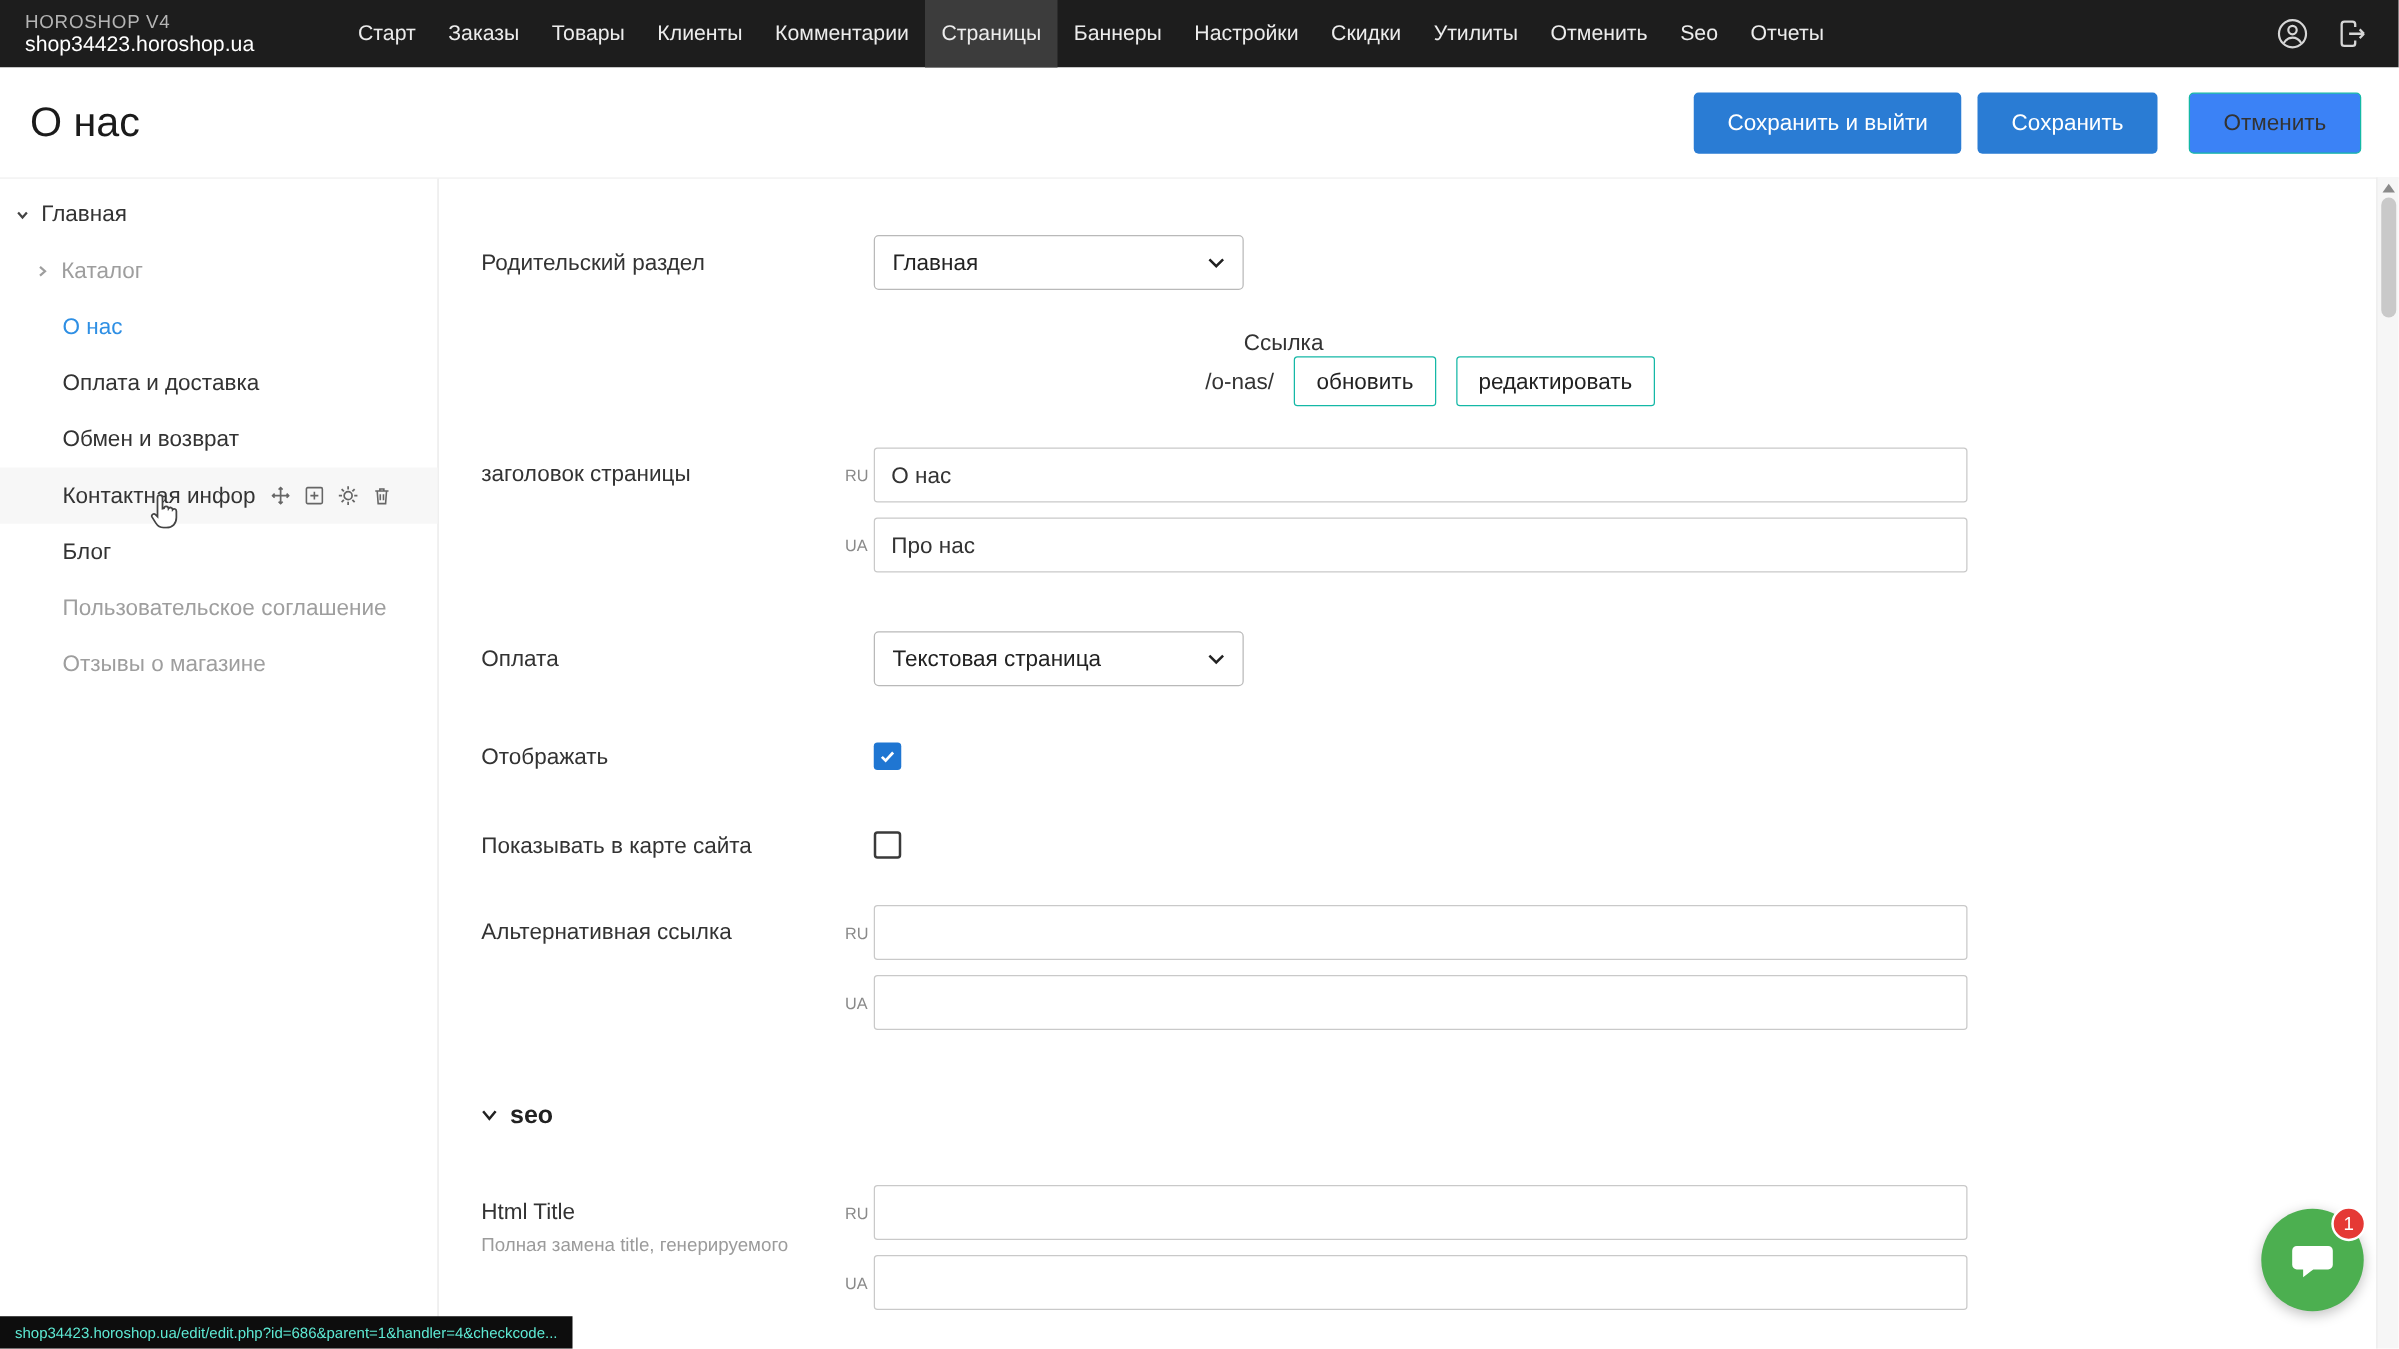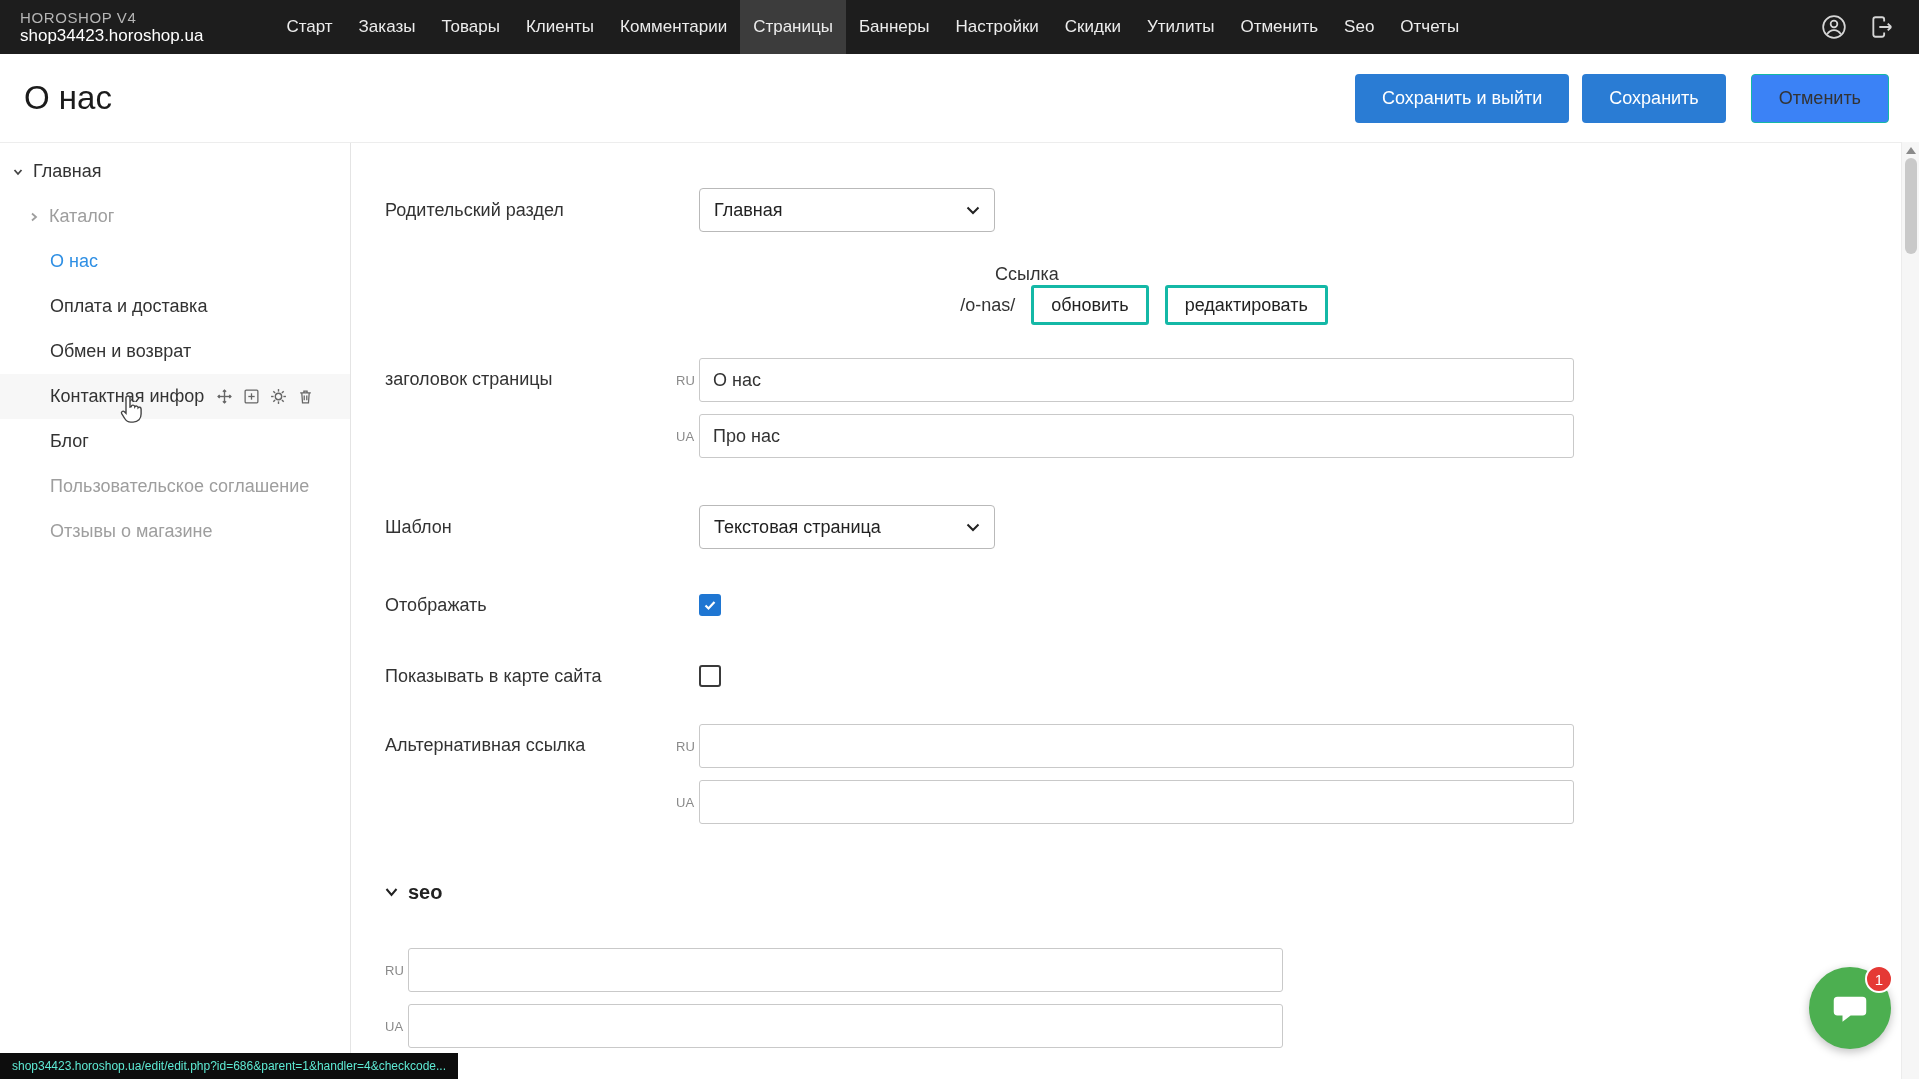--- a/index.html
+++ b/index.html
@@ -69,21 +69,21 @@
   .row-altlink { margin-top:37px; }
   .row-htmltitle { margin-top:44px; }
 
   .select { width:296px; height:44px; border:1px solid #b9b9b9; border-radius:4px; display:flex; align-items:center; justify-content:space-between; padding:0 14px; font-size:18px; background:#fff; cursor:pointer; color:#222; }
   .tinput { width:875px; height:44px; border:1px solid #c9c9c9; border-radius:3px; font-size:18px; padding:0 13px; font-family:inherit; color:#333; background:#fff; }
   .langcol { display:flex; flex-direction:column; gap:12px; }
   .langrow { display:flex; align-items:center; }
 
   .linkgroup { display:flex; align-items:center; }
   .linkval { font-size:18px; color:#333; margin-right:16px; }
-  .btn-sm { height:40px; padding:0 17px; border:3px solid #14b8a6; background:#fff; border-radius:3px; font-size:18px; margin-right:16px; cursor:pointer; font-family:inherit; color:#222; }
+  .btn-sm { height:40px; padding:0 17px; border:1px solid #14b8a6; background:#fff; border-radius:3px; font-size:18px; margin-right:16px; cursor:pointer; font-family:inherit; color:#222; }
 
   .cb { width:22px; height:22px; border-radius:3px; cursor:pointer; display:flex; align-items:center; justify-content:center; }
   .cb.checked { background:#1f76d2; }
   .cb.unchecked { border:2px solid #3a3a3a; background:#fff; }
 
   
   .statusbar { position:absolute; left:0; bottom:0; background:#0d0d0d; color:#5eead4; font-size:12px; height:26px; line-height:26px; padding:0 12px; z-index:40; white-space:nowrap; }
 
   
   .chat { position:absolute; left:1809px; top:967px; width:82px; height:82px; border-radius:50%; background:#4caf50; display:flex; align-items:center; justify-content:center; cursor:pointer; z-index:50; box-shadow:0 3px 10px rgba(0,0,0,.25); }
@@ -255,21 +255,21 @@
           <input class="tinput" type="text" value="О нас" style="">
         </div>
         <div class="langrow">
           <span class="lang">UA</span>
           <input class="tinput" type="text" value="Про нас" style="">
         </div>
       </div>
     </div>
 
     <div class="frow row-template">
-      <div class="flabel">Шаблон</div>
+      <div class="flabel">Оплата</div>
       <div class="select">
         <span>Текстовая страница</span>
         <svg width="14" height="9" viewBox="0 0 14 9">
             <path d="M1.5 1.5 7 7l5.5-5.5" fill="none" stroke="#222" stroke-width="2"></path>
           </svg>
       </div>
     </div>
 
     <div class="frow row-display">
       <div class="flabel">Отображать</div>
@@ -300,20 +300,24 @@
     </div>
 
     <div class="section-head seo">
       <svg width="13" height="10" viewBox="0 0 13 10">
           <path d="M1.5 2 6.5 8l5-6" fill="none" stroke="#222" stroke-width="2"></path>
         </svg>
       <span>seo</span>
     </div>
 
     <div class="frow multi row-htmltitle">
+      <div class="flabel narrow">
+        <div>Html Title</div>
+        <div class="hint">Полная замена title, генерируемого</div>
+      </div>
       <div class="langcol">
         <div class="langrow">
           <span class="lang">RU</span>
           <input class="tinput" type="text" value="" style="">
         </div>
         <div class="langrow">
           <span class="lang">UA</span>
           <input class="tinput" type="text" value="" style="">
         </div>
       </div>

